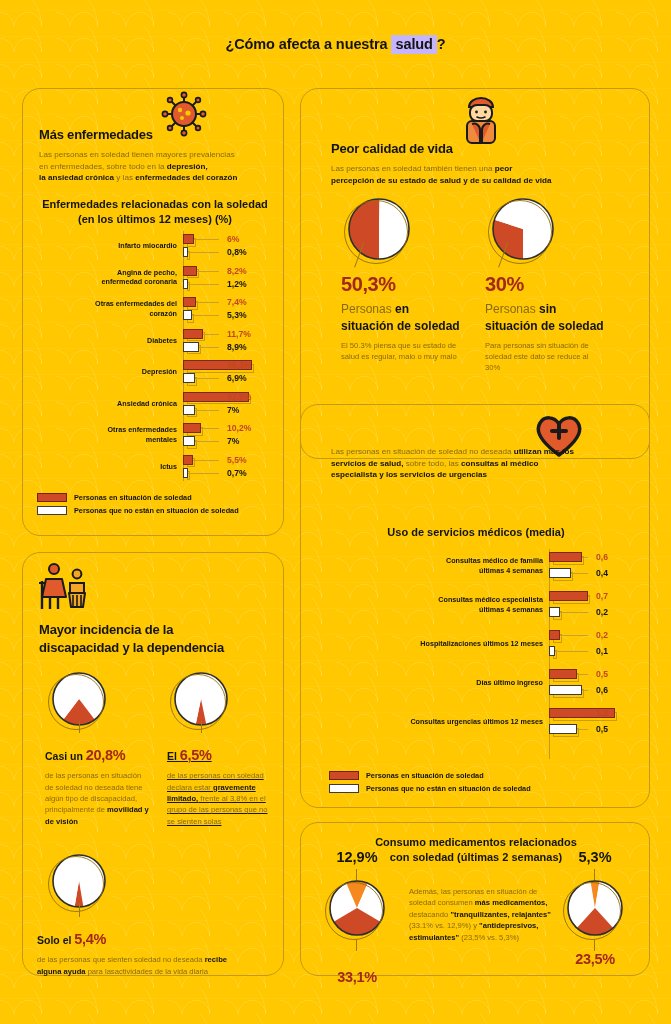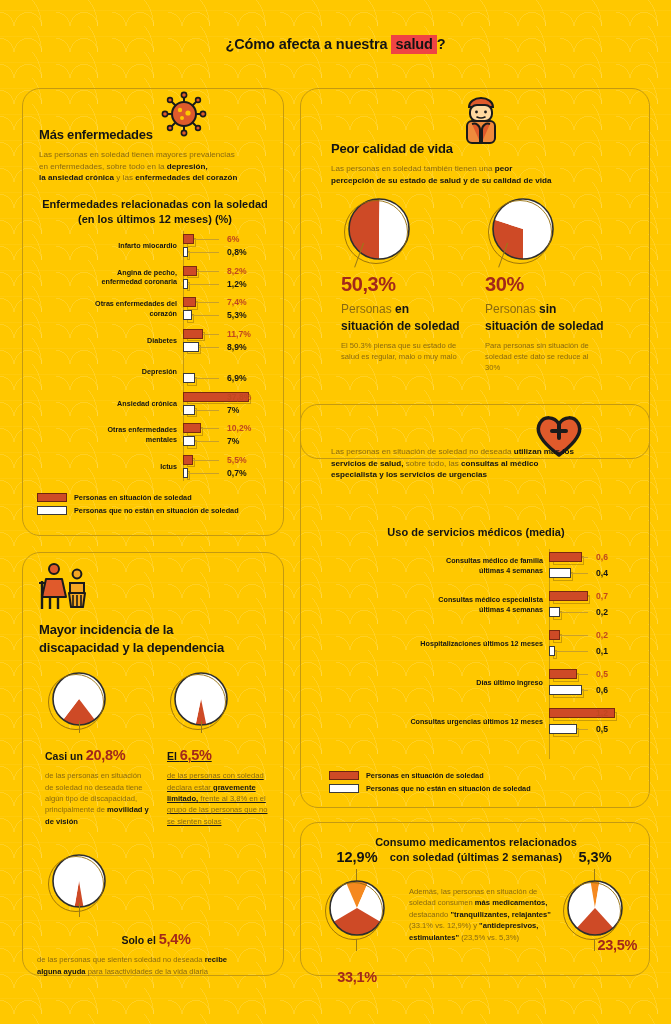--- a/index.html
+++ b/index.html
@@ -24,21 +24,21 @@
     position:absolute; inset:0; z-index:0; pointer-events:none;
     background-image:repeating-linear-gradient(0deg, transparent 0 25px, rgba(255,255,255,.05) 25px 26px);
   }
 
   .page{ position:relative; z-index:2; width:671px; height:1024px; }
 
   .title{
     text-align:center; font-size:14.5px; font-weight:bold; letter-spacing:-0.1px;
     padding-top:36px; color:#141414;
   }
-  .title .hl{ background:#ef4444; padding:1px 4px 2px 4px; }
+  .title .hl{ background:#c4b5fd; padding:1px 4px 2px 4px; }
 
   .card{
     position:absolute;
     border:1.3px solid #C49A12;
     border-radius:18px;
   }
 
   
   .card-h{ font-size:13px; font-weight:bold; color:#141414; letter-spacing:-.2px;}
   .card-sub{ font-size:8.1px; color:#8a6a10; line-height:1.45; margin-top:7px;}
@@ -199,20 +199,25 @@
           <div class="row" style="position: absolute; left: 0px; top: 13px; width: 100%;">
             <div class="lead" style="left:167.575px; width:20.42500000000001px;"></div>
             <div class="bar white" style="left:152px; width:15.575000000000001px;"></div>
             <div class="val dark" style="left:196px;">8,9%</div>
           </div>
         </div>
         <div class="grp" style="position: absolute; left: 0px; top: 128px; width: 100%; height: 26px;">
           <div class="blabel" style="left: 0px; width: 146px;">
             <div>Depresión</div>
           </div>
+          <div class="row" style="position: absolute; left: 0px; top: 0px; width: 100%;">
+            <div class="lead" style="left:220.77499999999998px; width:-32.77499999999998px;"></div>
+            <div class="bar red" style="left:152px; width:68.77499999999999px;"></div>
+            <div class="val red" style="left:196px;">39,3%</div>
+          </div>
           <div class="row" style="position: absolute; left: 0px; top: 13px; width: 100%;">
             <div class="lead" style="left:164.075px; width:23.92500000000001px;"></div>
             <div class="bar white" style="left:152px; width:12.075000000000001px;"></div>
             <div class="val dark" style="left:196px;">6,9%</div>
           </div>
         </div>
         <div class="grp" style="position: absolute; left: 0px; top: 159.5px; width: 100%; height: 26px;">
           <div class="blabel" style="left: 0px; width: 146px;">
             <div>Ansiedad crónica</div>
           </div>
@@ -508,21 +513,21 @@
        <div class="shadow" style="position:absolute;inset:0;border-radius:50%;border:1.4px solid rgba(150,110,10,.9);transform:translate(-3px,3px);"></div>
        <svg width="56" height="56" viewBox="0 0 56 56">
     <circle cx="28" cy="28" r="26" fill="#FFFFFF"></circle>
     <path d="M 28 28 L 28 2 A 26 26 0 0 1 32.38966956253108 53.626759473873946 Z" fill="#FFFFFF"></path>
             <path d="M 28 28 L 32.38966956253108 53.626759473873946 A 26 26 0 0 1 23.610330437468924 53.626759473873946 Z" fill="#CE4A26"></path>
             <path d="M 28 28 L 23.610330437468924 53.626759473873946 A 26 26 0 0 1 27.999999999999996 2 Z" fill="#FFFFFF"></path>
     <circle cx="28" cy="28" r="26" fill="none" stroke="#2E2E2E" stroke-width="1.6"></circle>
           </svg>
      </div>
      <div class="pie-stem" style="position:absolute;left:42px;top:50px;width:1px;height:14px;background:#9a7a18;"></div>
-     <div class="lead-s" style="margin-top:20px;font-size:10.5px;text-align:center;">
+     <div class="lead-s" style="margin-top:20px;font-size:10.5px;">
        <span style="font-weight:bold;color:#141414;">Solo el </span><span class="mid-num">5,4%</span>
      </div>
      <div class="body-s" style="width:210px;">de las personas que sienten soledad no deseada <b>recibe alguna ayuda</b> para lasactividades de la vida diaria</div>
       </div>
   </div>
 
   <div class="card" style="left:300px; top:822px; width:350px; height:154px;">
 
     <div class="chart-title" style="position:absolute; left:20px; top:12px; width:310px;">
       <span>Consumo medicamentos relacionados</span><br>
@@ -555,21 +560,21 @@
         <svg width="58" height="58" viewBox="0 0 58 58">
     <circle cx="29" cy="29" r="27" fill="#FFFFFF"></circle>
     <path d="M 29 29 L 10.82866213523613 48.97003956442247 A 27 27 0 0 1 24.525124683640755 2.3734063218173027 Z" fill="#FFFFFF"></path>
               <path d="M 29 29 L 24.525124683640755 2.3734063218173027 A 27 27 0 0 1 33.474875316359224 2.373406321817299 Z" fill="#F5891F"></path>
               <path d="M 29 29 L 33.474875316359224 2.373406321817299 A 27 27 0 0 1 47.171337864763885 48.97003956442246 Z" fill="#FFFFFF"></path>
               <path d="M 29 29 L 47.171337864763885 48.97003956442246 A 27 27 0 0 1 10.828662135236119 48.97003956442246 Z" fill="#CE4A26"></path>
     <circle cx="29" cy="29" r="27" fill="none" stroke="#2E2E2E" stroke-width="1.6"></circle>
             </svg>
       </div>
       <div class="pie-stem" style="position:absolute;left:41px;top:90px;width:1px;height:12px;background:#9a7a18;"></div>
-      <div class="mid-num" style="text-align:right;">23,5%</div>
+      <div class="mid-num" style="text-align:center;margin-top:14px;">23,5%</div>
     </div>
         <div class="body-s" style="position:absolute;left:108px;top:58px;width:146px;">
        Además, las personas en situación de soledad consumen <b>más medicamentos,</b> destacando <b>"tranquilizantes, relajantes"</b> (33.1% vs. 12,9%) y <b>"antidepresivos, estimulantes"</b> (23,5% vs. 5,3%)
      </div>
       </div>
   </div>
 
 </div>
 
 </body></html>

